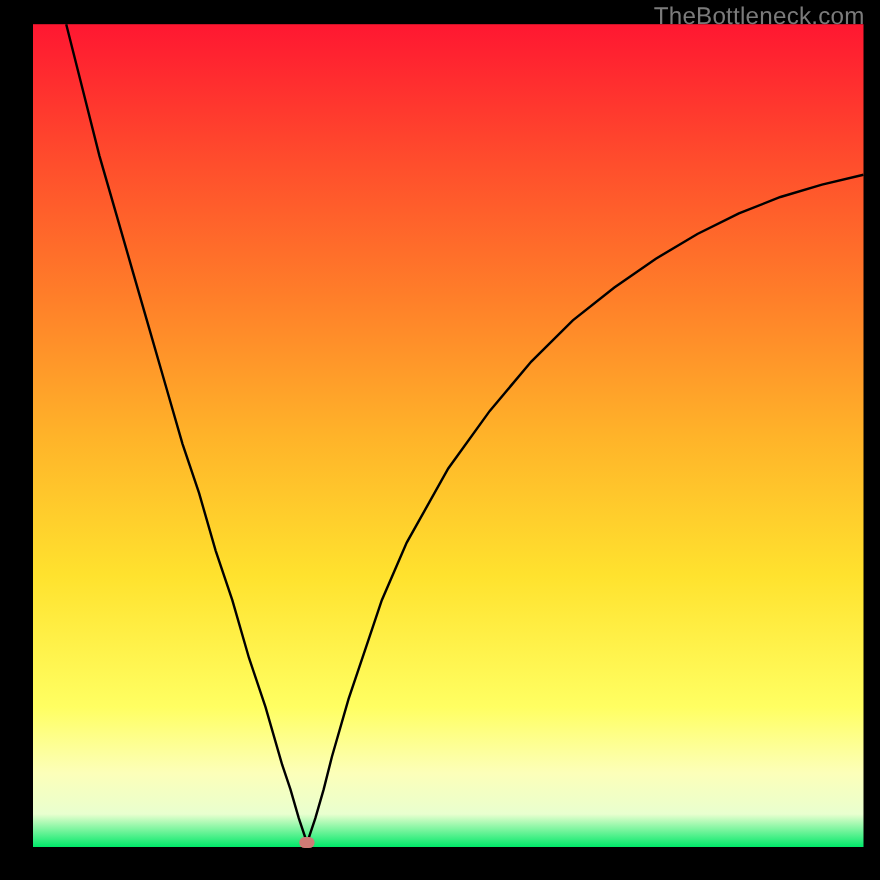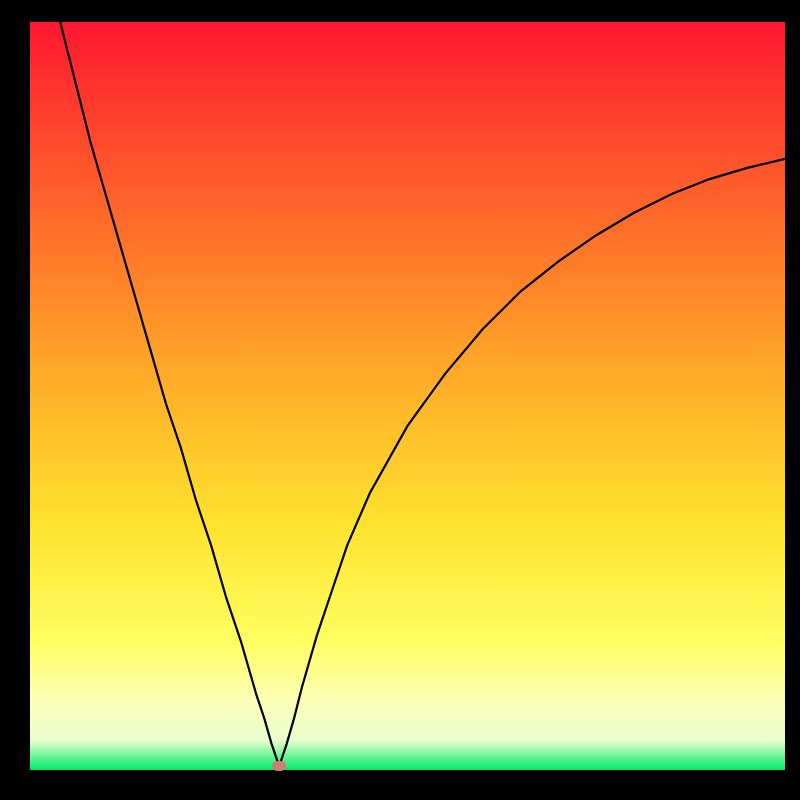--- a/index.html
+++ b/index.html
@@ -73,13 +73,14 @@
 <div class="chart-frame">
 
   <div class="plot-area"></div>
 
   <svg id="curve" class="curve-svg" viewBox="0 0 755 748" preserveAspectRatio="none">
     <path id="curve-path" class="curve-path" d="M 30.20 0.00 L 45.30 59.84 L 60.40 119.68 L 75.50 172.04 L 90.60 224.40 L 105.70 276.76 L 120.80 329.12 L 135.90 381.48 L 151.00 426.36 L 166.10 478.72 L 181.20 523.60 L 196.30 575.96 L 211.40 620.84 L 226.50 673.20 L 234.05 695.64 L 241.60 721.82 L 249.15 744.26 L 256.70 721.82 L 264.25 695.64 L 271.80 665.72 L 286.90 613.36 L 302.00 568.48 L 317.10 523.60 L 339.75 471.24 L 377.50 403.92 L 415.25 351.56 L 453.00 306.68 L 490.75 269.28 L 528.50 239.36 L 566.25 213.18 L 604.00 190.74 L 641.75 172.04 L 679.50 157.08 L 717.25 145.86 L 755.00 136.88"></path>
   </svg>
 
   <div id="marker" class="marker" style="left: 272.15px; top: 761.26px; background: rgb(207, 123, 118);"></div>
 
+  <div class="watermark">TheBottleneck.com</div>
 </div>
 
 </body></html>

